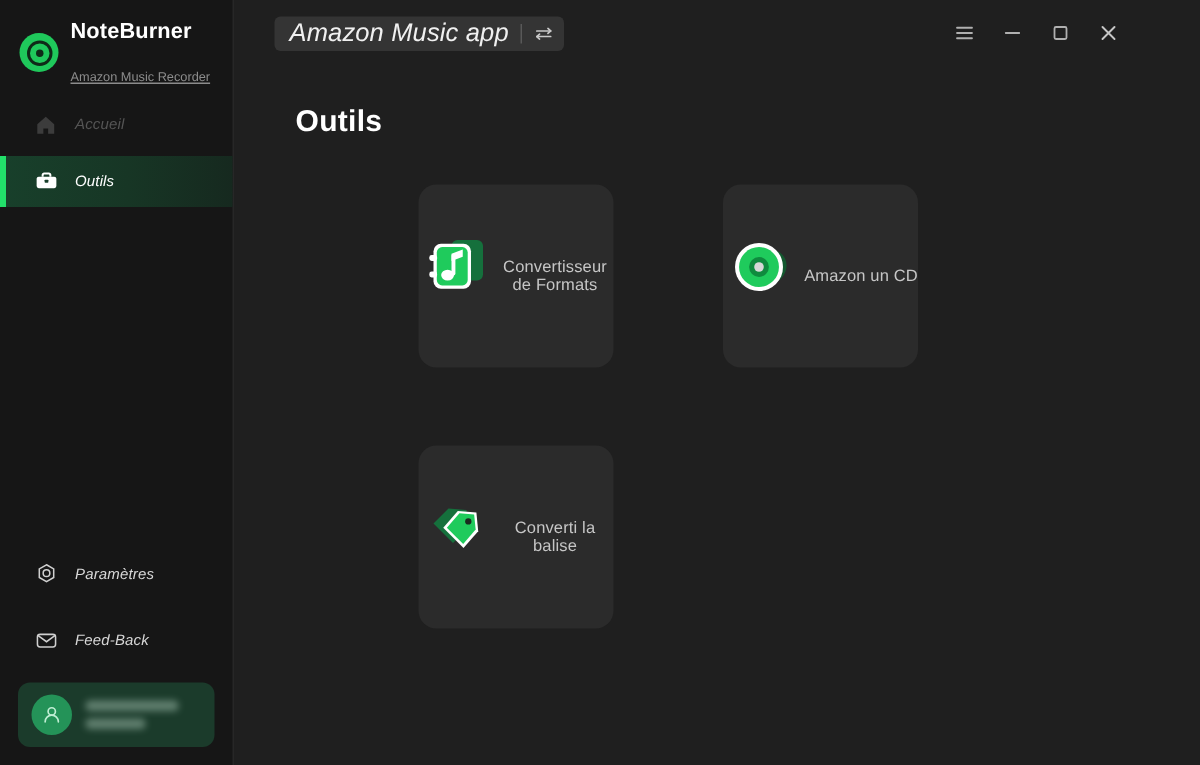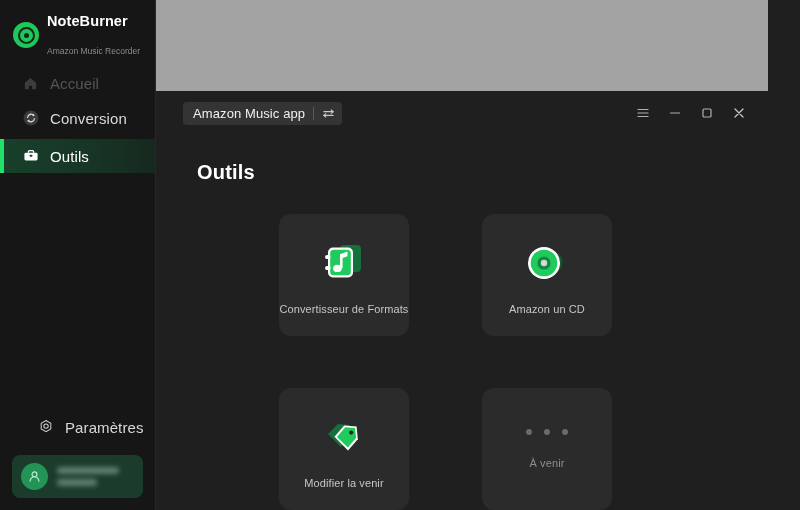--- a/index.html
+++ b/index.html
@@ -7,21 +7,20 @@
     width: 800px; height: 510px;
     background: #1f1f1f;
     font-family: "Liberation Sans", sans-serif;
     overflow: hidden;
   }
   .app {
     position: relative;
     width: 768px; height: 510px;
     display: flex;
     background: #a3a3a3;
-    align-items: flex-end;
   }
 
   
   .sidebar {
     width: 156px; height: 510px;
     background: #161616;
     border-right: 1px solid #272727;
     position: relative;
     flex: 0 0 156px;
   }
@@ -51,54 +50,54 @@
     width: 5px; height: 5px;
     border-radius: 50%;
     background: #0f2a18;
   }
   .brand-text { display: flex; flex-direction: column; line-height: 1.15; }
   .brand-name {
     color: #ffffff; font-size: 14.5px; font-weight: bold;
     letter-spacing: .1px;
   }
   .brand-sub {
-    color: #8c8c8c; font-size: 8.5px; margin-top: 18px;
+    color: #8c8c8c; font-size: 8.5px; margin-top: 18px; text-decoration: underline;
   }
 
   .nav { margin-top: 10px; }
   .nav-item {
     position: relative;
     display: flex; align-items: center;
     gap: 11px;
     height: 34px;
     padding-left: 22px;
     margin-bottom: 1px;
     cursor: pointer;
   }
   .nav-item .ic {
     width: 17px; height: 17px;
     flex: 0 0 17px;
     display: flex; align-items: center; justify-content: center;
   }
-  .nav-label { font-size: 15px; color: #d8d8d8; letter-spacing: .1px; }
+  .nav-label { font-size: 10px; color: #d8d8d8; letter-spacing: .1px; font-style: italic; }
   .nav-item.disabled .nav-label { color: #555555; }
   .nav-item.disabled .ic svg { opacity: .45; }
   .nav-item.active {
     background: linear-gradient(90deg, #18402b 0%, #173625 55%, #16291f 100%);
   }
   .nav-item.active::before {
     content: "";
     position: absolute; left: 0; top: 0;
     width: 4px; height: 100%;
     background: #22e06a;
   }
   .nav-item.active .nav-label { color: #ffffff; }
   .nav-spacer-row { height: 3px; }
 
-  .nav-bottom { position: absolute; bottom: 56px; left: 15px; width: 100%; }
+  .nav-bottom { position: absolute; bottom: 56px; left: 0; width: 100%; }
   .nav-bottom .nav-item { height: 34px; margin-bottom: 10px; }
 
   .user-card {
     position: absolute;
     left: 12px; bottom: 12px;
     width: 131px; height: 43px;
     background: #1b3b2b;
     border-radius: 8px;
     display: flex; align-items: center;
     gap: 9px;
@@ -135,21 +134,21 @@
   .app-pill {
     display: flex; align-items: center;
     height: 23px;
     background: #343434;
     border-radius: 4px;
     padding: 0 7px 0 10px;
     gap: 8px;
     cursor: pointer;
   }
   .app-pill-label {
-    color: #f0f0f0; font-size: 13px; letter-spacing: .1px;
+    color: #f0f0f0; font-size: 17px; letter-spacing: .1px; font-style: italic;
   }
   .pill-div { width: 1px; height: 13px; background: #595959; }
   .swap-ic { width: 13px; height: 13px; display: flex; align-items: center; justify-content: center; }
 
   .winctl {
     position: absolute; right: 13px; top: 0;
     height: 44px;
     display: flex; align-items: center; gap: 0;
   }
   .wbtn {
@@ -169,21 +168,21 @@
     margin: 30px 0 0 123px;
     display: grid;
     grid-template-columns: 130px 130px;
     grid-template-rows: 122px 122px;
     column-gap: 73px;
     row-gap: 52px;
   }
   .card {
     background: #2b2b2b;
     border-radius: 12px;
-    display: flex; flex-direction: column;
+    display: flex; flex-direction: row;
     align-items: center; justify-content: center;
     cursor: pointer;
   }
   .card-icon {
     width: 54px; height: 54px;
     display: flex; align-items: center; justify-content: center;
     margin-bottom: 13px;
   }
   .card-label {
     font-size: 11px; color: #c6c6c6; letter-spacing: .1px; text-align: center;
@@ -217,32 +216,20 @@
 
       <div class="nav-item disabled">
         <span class="ic">
           <svg width="15" height="15" viewBox="0 0 16 16">
             <path d="M8 2 L14 7.2 L14 14 L9.7 14 L9.7 10.3 L6.3 10.3 L6.3 14 L2 14 L2 7.2 Z" fill="#6a6a6a"></path>
           </svg>
         </span>
         <span class="nav-label">Accueil</span>
       </div>
 
-      <div class="nav-item">
-        <span class="ic">
-          <svg width="16" height="16" viewBox="0 0 18 18">
-            <circle cx="9" cy="9" r="8.4" fill="#3a3a3a"></circle>
-            <path d="M5.2 8.4 A3.9 3.9 0 0 1 12.2 6.3" stroke="#e2e2e2" stroke-width="1.3" fill="none" stroke-linecap="round"></path>
-            <path d="M12.8 9.6 A3.9 3.9 0 0 1 5.8 11.7" stroke="#e2e2e2" stroke-width="1.3" fill="none" stroke-linecap="round"></path>
-            <path d="M12.6 4.1 L12.6 6.6 L10.2 6.6 Z" fill="#e2e2e2"></path>
-            <path d="M5.4 13.9 L5.4 11.4 L7.8 11.4 Z" fill="#e2e2e2"></path>
-          </svg>
-        </span>
-        <span class="nav-label">Conversion</span>
-      </div>
 
 
       <div class="nav-spacer-row"></div>
 
       <div class="nav-item active">
         <span class="ic">
           <svg width="16" height="16" viewBox="0 0 18 18">
             <rect x="1.6" y="5.4" width="14.8" height="8.6" rx="1.6" fill="#ffffff"></rect>
             <path d="M6.1 5.4 L6.1 4.1 A1.1 1.1 0 0 1 7.2 3 L10.8 3 A1.1 1.1 0 0 1 11.9 4.1 L11.9 5.4" stroke="#ffffff" stroke-width="1.5" fill="none"></path>
             <rect x="7.6" y="7.6" width="2.8" height="2.3" rx="0.5" fill="#18402b"></rect>
@@ -255,20 +242,29 @@
 
     <div class="nav-bottom">
       <div class="nav-item">
         <span class="ic">
           <svg width="16" height="16" viewBox="0 0 18 18">
             <path d="M9 1.7 L14.4 4.8 L14.4 11.2 L9 14.3 L3.6 11.2 L3.6 4.8 Z" stroke="#cfcfcf" stroke-width="1.15" fill="none"></path>
             <circle cx="9" cy="8" r="2.5" stroke="#cfcfcf" stroke-width="1.15" fill="none"></circle>
           </svg>
         </span>
         <span class="nav-label">Paramètres</span>
+      </div>
+      <div class="nav-item">
+        <span class="ic">
+          <svg width="16" height="16" viewBox="0 0 18 18">
+            <rect x="2.2" y="4.4" width="13.6" height="9.4" rx="2" stroke="#cfcfcf" stroke-width="1.15" fill="none"></rect>
+            <path d="M3 5.6 L9 9.9 L15 5.6" stroke="#cfcfcf" stroke-width="1.15" fill="none" stroke-linecap="round"></path>
+          </svg>
+        </span>
+        <span class="nav-label">Feed-Back</span>
       </div>
     </div>
 
     <div class="user-card">
       <div class="avatar">
         <svg width="15" height="15" viewBox="0 0 16 16">
           <circle cx="8" cy="5.6" r="2.6" stroke="#bfeed3" stroke-width="1.2" fill="none"></circle>
           <path d="M3.3 13 A4.7 4.7 0 0 1 12.7 13" stroke="#bfeed3" stroke-width="1.2" fill="none" stroke-linecap="round"></path>
         </svg>
       </div>
@@ -358,27 +354,19 @@
 
       <div class="card">
         <div class="card-icon">
           <svg width="52" height="50" viewBox="0 0 52 50">
             <path d="M10 22 L20 12 L32 13 L33 25 L23 35 Z" fill="#15703c"></path>
             <path d="M16.5 24.8 L26.2 13.6 L38.6 14.6 L39.8 27.2 L30 38.4 Z" fill="#ffffff"></path>
             <path d="M18.9 24.9 L27.3 15.2 L37.1 16.0 L38.1 26.0 L29.8 35.6 Z" fill="#1fcb5c"></path>
             <circle cx="33.2" cy="20.6" r="2.1" fill="#1a2b1f"></circle>
           </svg>
         </div>
-        <div class="card-label">Modifier la venir</div>
-      </div>
-
-      <div class="card soon">
-        <div class="dots">
-          <span></span>
-            <span></span>
-            <span></span>
-        </div>
-        <div class="card-label">À venir</div>
-      </div>
+        <div class="card-label">Converti la balise</div>
+      </div>
+
 
     </div>
   </section>
 </div>
 
 </body></html>

